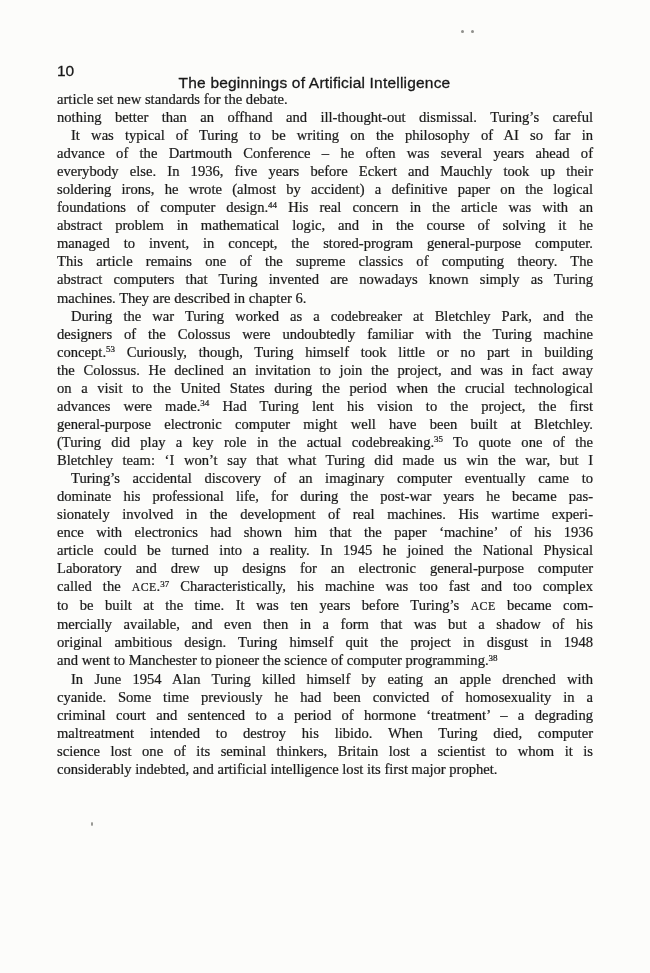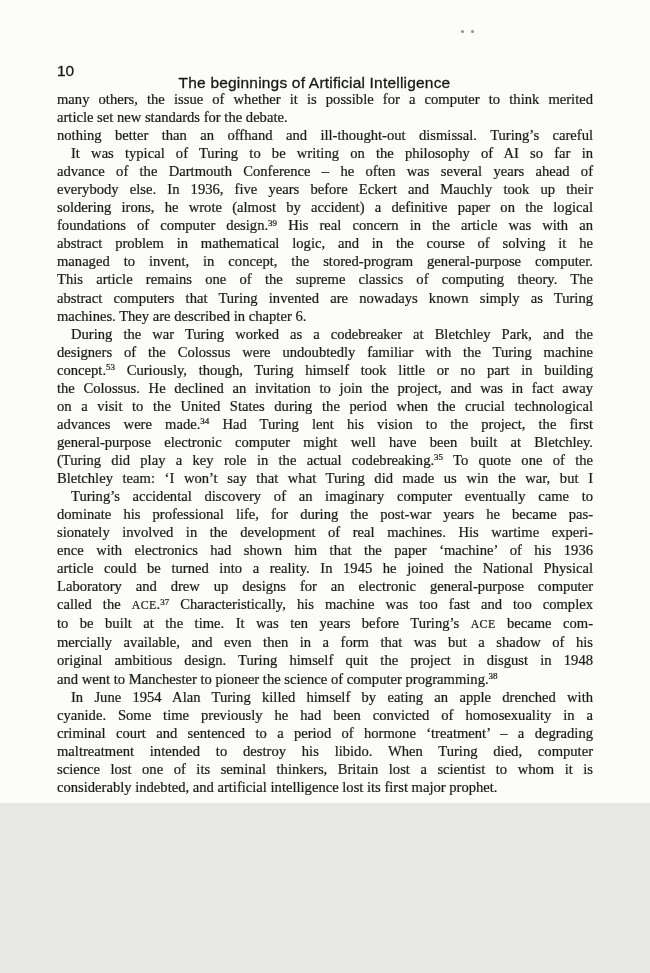--- a/index.html
+++ b/index.html
@@ -1,19 +1,19 @@
 <!DOCTYPE html>
 <html><head>
 <meta charset="utf-8">
 <style>
   html, body { margin: 0; padding: 0; background: #e8e8e6; }
   .page {
     position: relative;
     width: 650px;
-    height: 803px;
+    height: 973px;
     margin: 0 auto;
     background: #fcfcfa;
     color: #1b1b1b;
     font-family: "Liberation Serif", "DejaVu Serif", serif;
     overflow: hidden;
     -webkit-text-stroke: 0.22px #1b1b1b;
   }
   .running-head {
     position: absolute;
     top: 62px;
@@ -74,31 +74,30 @@
 <div class="page">
 
   <div class="running-head">
     <span class="page-number">10</span>
     <span class="running-title">The beginnings of Artificial Intelligence</span>
   </div>
 
   <div class="text-block">
 
     <p class="para">
-      <span class="line" style="display:block">many others, the issue of whether it is possible for a computer to think merited</span>
       <span class="line para-end" style="display:block">article set new standards for the debate.</span>
       <span class="line" style="display:block">nothing better than an offhand and ill-thought-out dismissal. Turing’s careful</span>
     </p>
 
     <p class="para">
       <span class="line first" style="display:block">It was typical of Turing to be writing on the philosophy of AI so far in</span>
       <span class="line" style="display:block">advance of the Dartmouth Conference – he often was several years ahead of</span>
       <span class="line" style="display:block">everybody else. In 1936, five years before Eckert and Mauchly took up their</span>
       <span class="line" style="display:block">soldering irons, he wrote (almost by accident) a definitive paper on the logical</span>
-      <span class="line" style="display:block">foundations of computer design.<sup>39</sup> His real concern in the article was with an</span>
+      <span class="line" style="display:block">foundations of computer design.<sup>44</sup> His real concern in the article was with an</span>
       <span class="line" style="display:block">abstract problem in mathematical logic, and in the course of solving it he</span>
       <span class="line" style="display:block">managed to invent, in concept, the stored-program general-purpose computer.</span>
       <span class="line" style="display:block">This article remains one of the supreme classics of computing theory. The</span>
       <span class="line" style="display:block">abstract computers that Turing invented are nowadays known simply as Turing</span>
       <span class="line para-end" style="display:block">machines. They are described in chapter 6.</span>
     </p>
 
     <p class="para">
       <span class="line first" style="display:block">During the war Turing worked as a codebreaker at Bletchley Park, and the</span>
       <span class="line" style="display:block">designers of the Colossus were undoubtedly familiar with the Turing machine</span>

